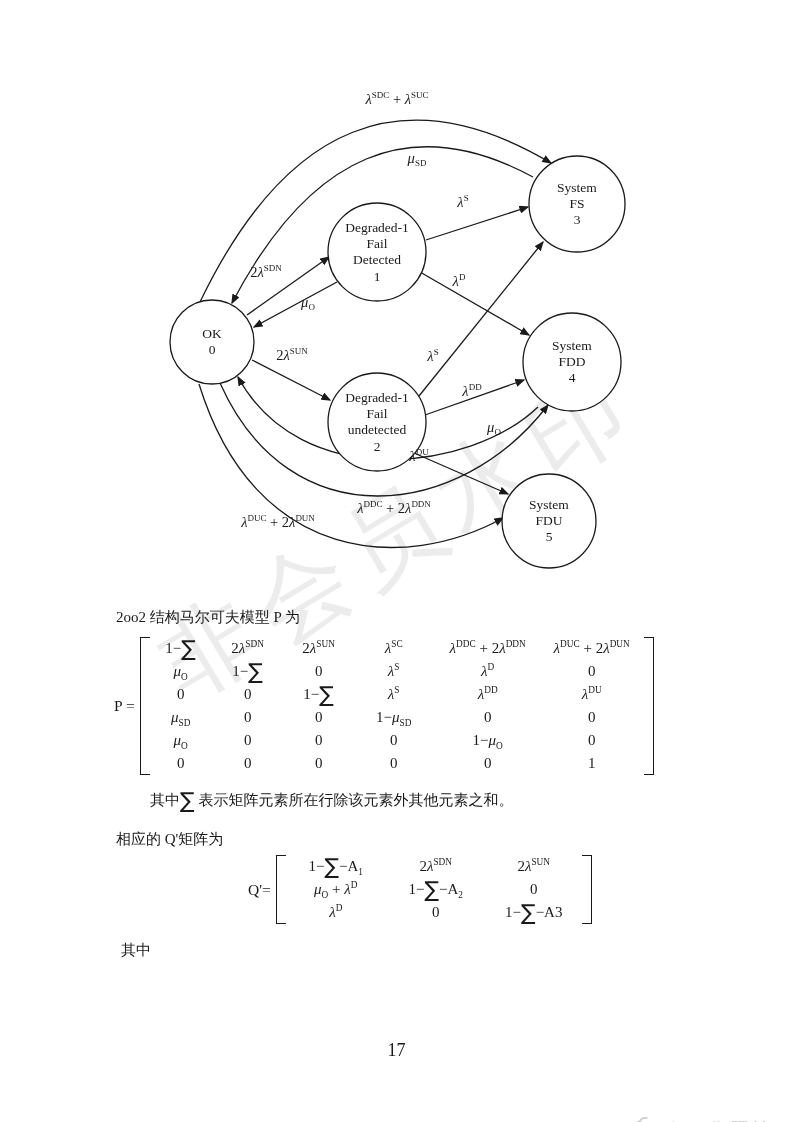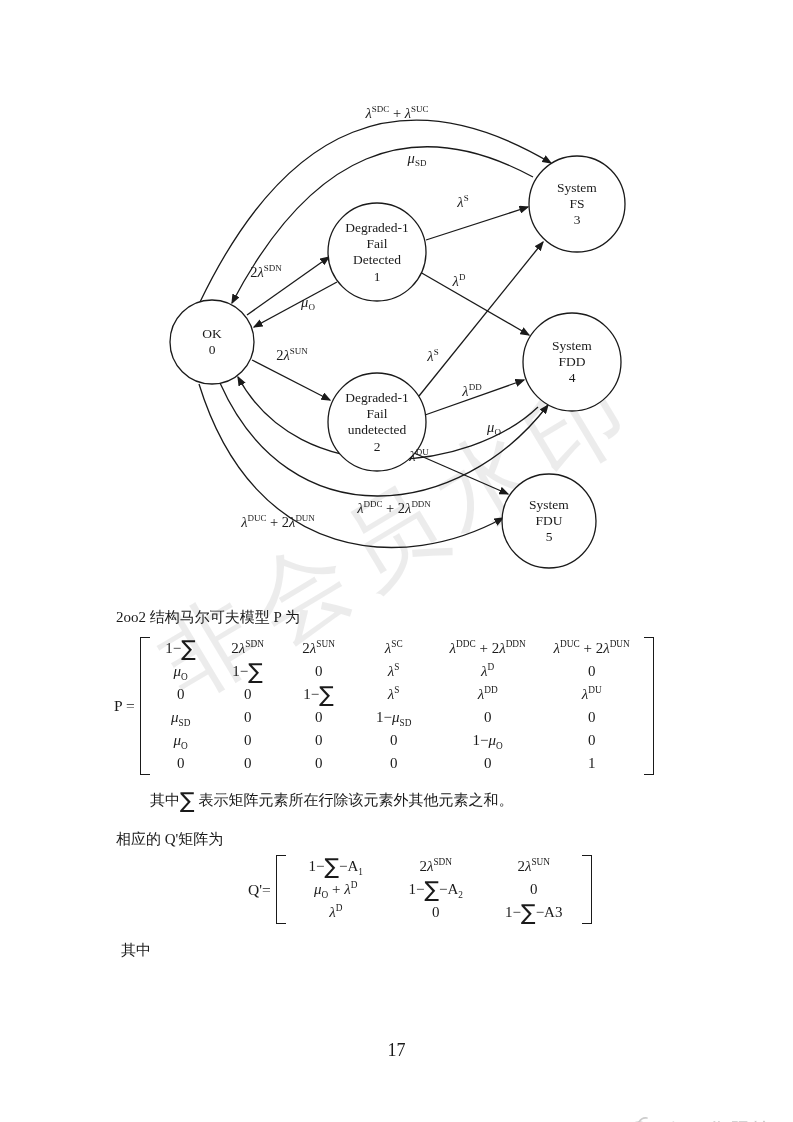--- a/index.html
+++ b/index.html
@@ -128,21 +128,21 @@
       <div class="node-label" style="left: 572px; top: 362px;">
         <div>System</div>
         <div>FDD</div>
         <div>4</div>
       </div>
       <div class="node-label" style="left: 549px; top: 521px;">
         <div>System</div>
         <div>FDU</div>
         <div>5</div>
       </div>
-      <div class="edge-label math" style="left: 397px; top: 113px;"><i>λ</i><sup>SDC</sup> + <i>λ</i><sup>SUC</sup></div>
+      <div class="edge-label math" style="left: 397px; top: 99px;"><i>λ</i><sup>SDC</sup> + <i>λ</i><sup>SUC</sup></div>
       <div class="edge-label math" style="left: 417px; top: 158px;"><i>μ</i><sub>SD</sub></div>
       <div class="edge-label math" style="left: 266px; top: 272px;">2<i>λ</i><sup>SDN</sup></div>
       <div class="edge-label math" style="left: 308px; top: 302px;"><i>μ</i><sub>O</sub></div>
       <div class="edge-label math" style="left: 292px; top: 355px;">2<i>λ</i><sup>SUN</sup></div>
       <div class="edge-label math" style="left: 463px; top: 202px;"><i>λ</i><sup>S</sup></div>
       <div class="edge-label math" style="left: 459px; top: 281px;"><i>λ</i><sup>D</sup></div>
       <div class="edge-label math" style="left: 433px; top: 356px;"><i>λ</i><sup>S</sup></div>
       <div class="edge-label math" style="left: 472px; top: 391px;"><i>λ</i><sup>DD</sup></div>
       <div class="edge-label math" style="left: 419px; top: 456px;"><i>λ</i><sup>DU</sup></div>
       <div class="edge-label math" style="left: 494px; top: 427px;"><i>μ</i><sub>O</sub></div>

